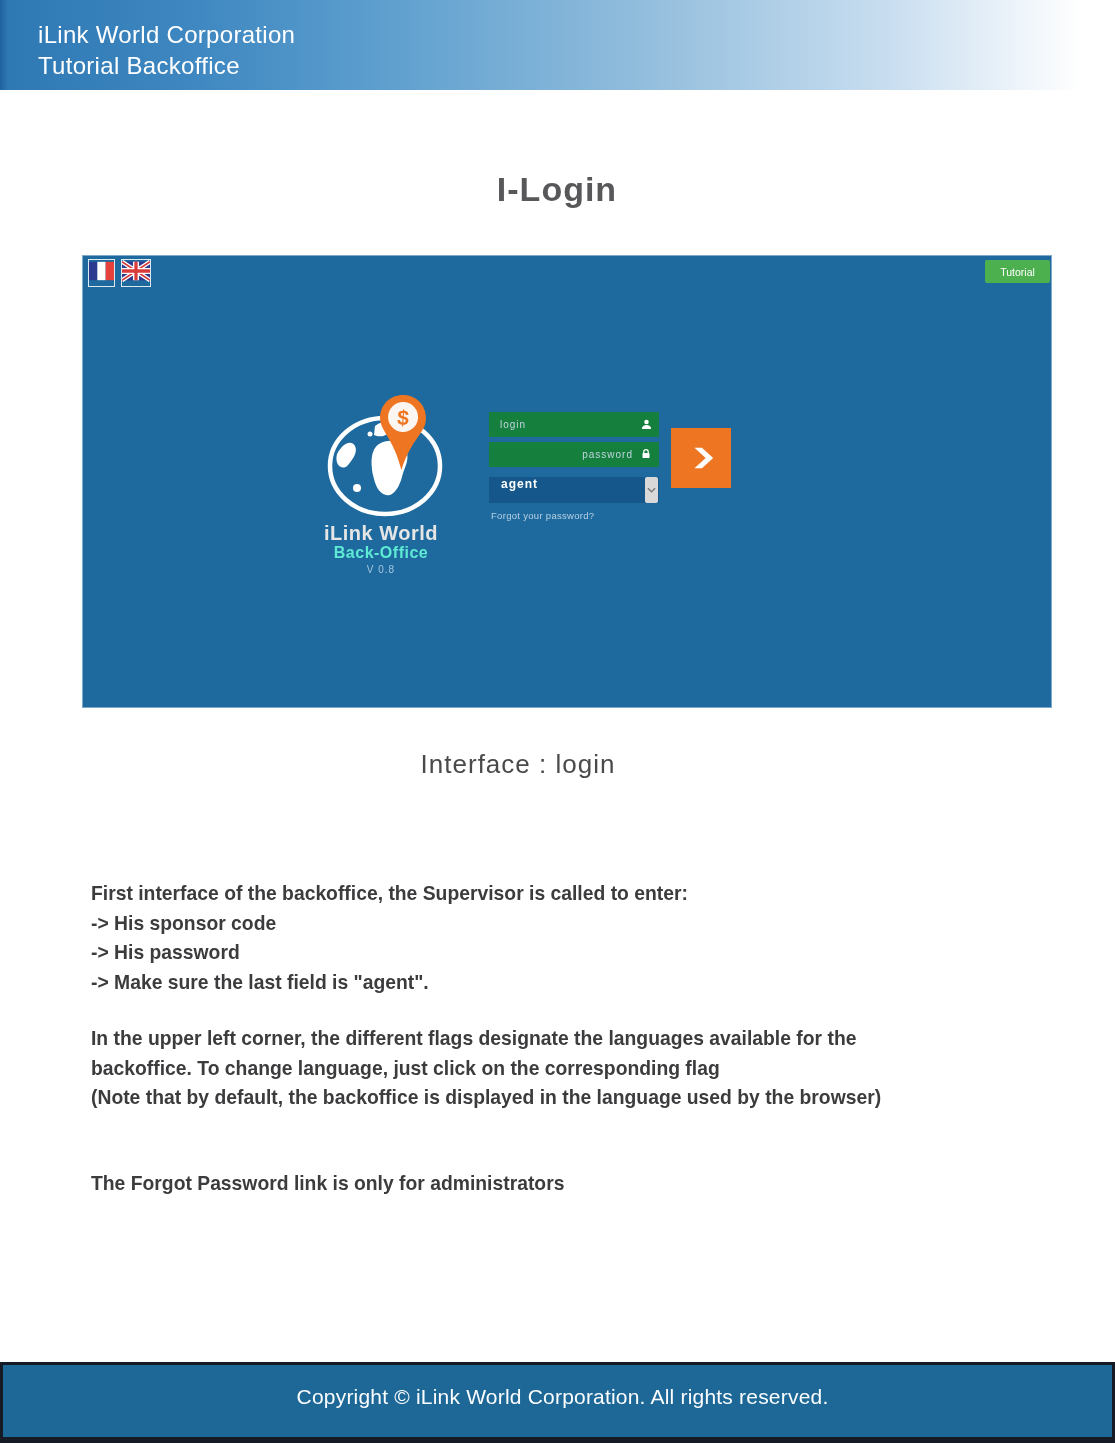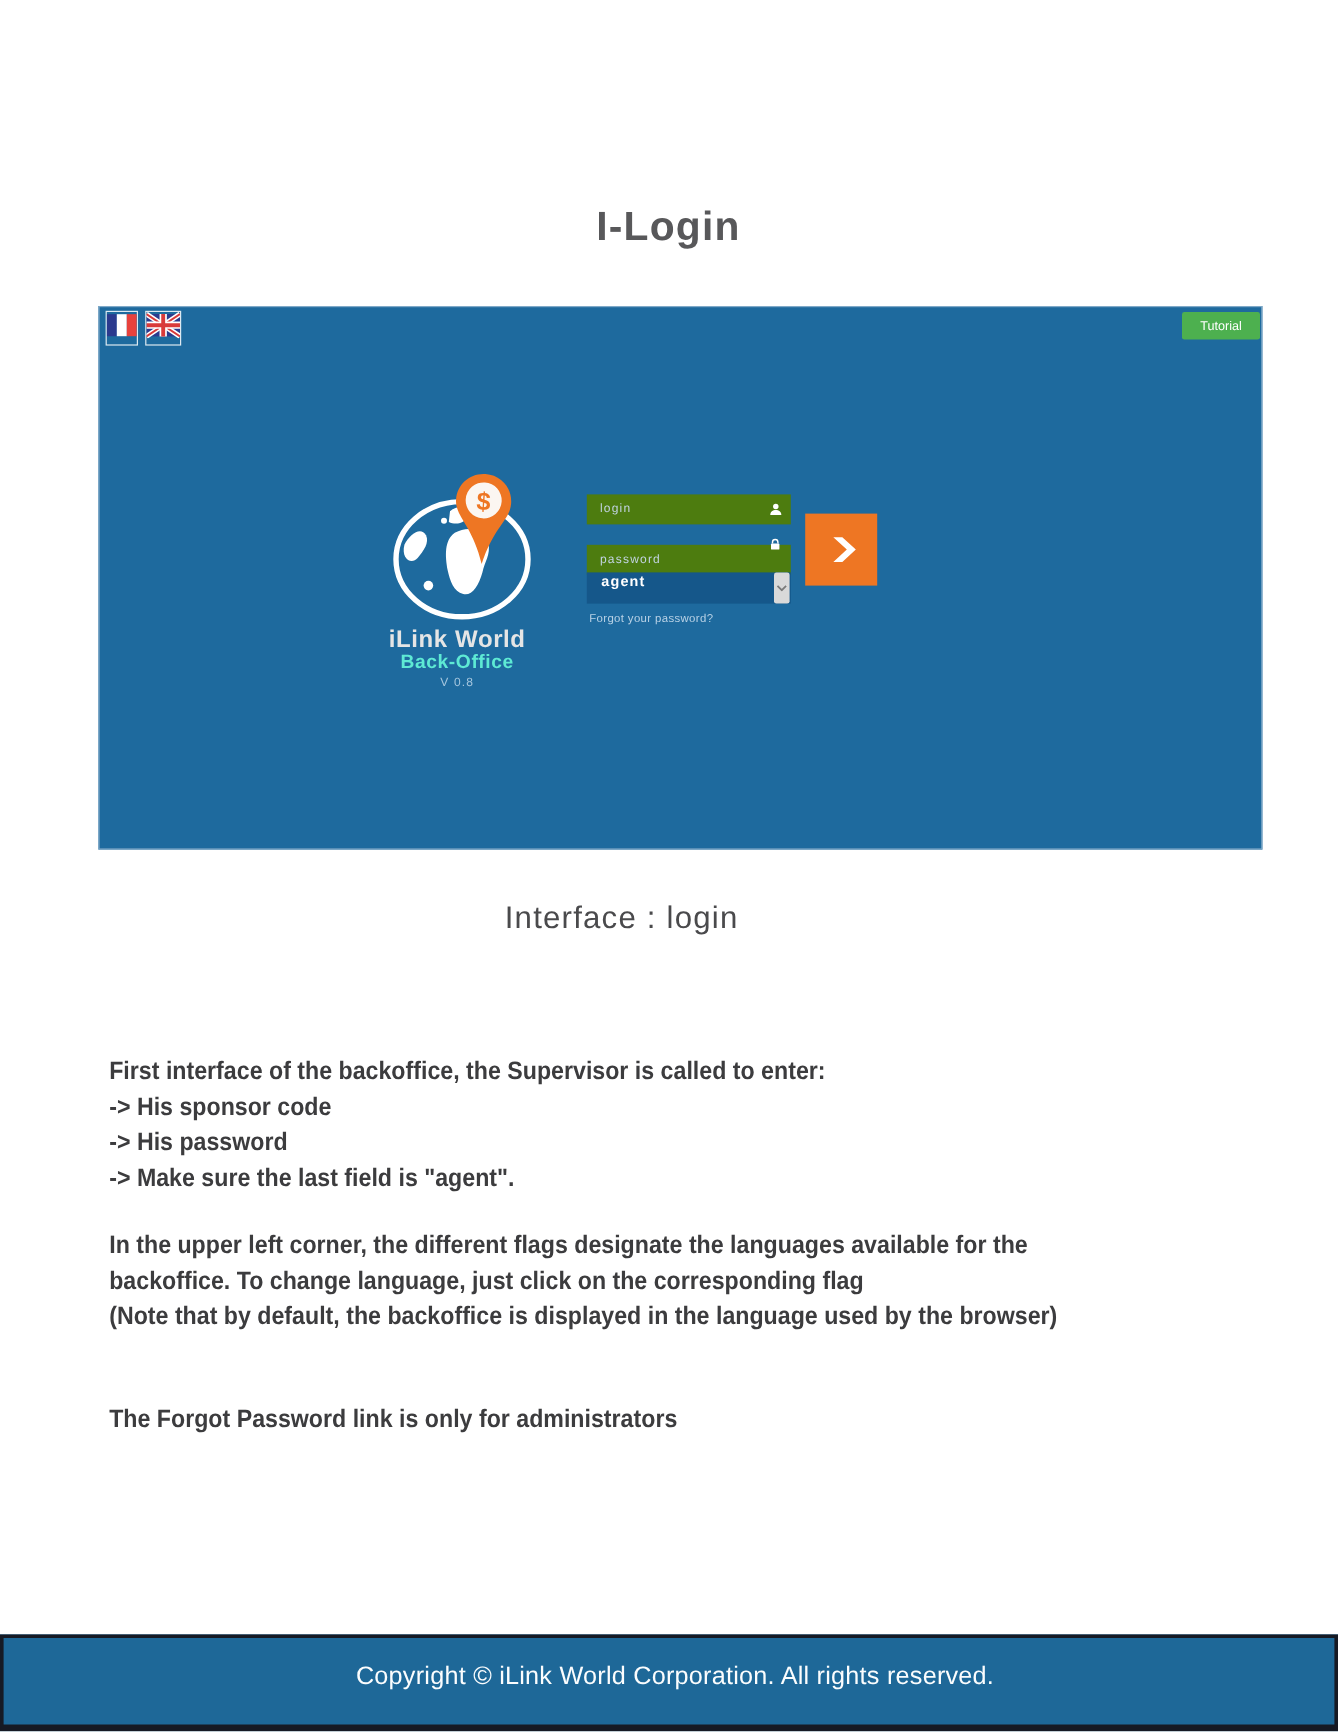--- a/index.html
+++ b/index.html
@@ -32,26 +32,26 @@
     font-size:16px;font-weight:bold;letter-spacing:.5px;white-space:nowrap;}
   .logo-ver{position:absolute;left:298px;top:563px;transform:translateX(-50%);color:#a5c6de;
     font-size:10px;letter-spacing:1px;white-space:nowrap;}
   
   .logo-name,.logo-sub,.logo-ver{top:auto;}
   .lg1{position:absolute;left:298px;top:266px;transform:translateX(-50%);}
   .lg2{position:absolute;left:298px;top:288px;transform:translateX(-50%);}
   .lg3{position:absolute;left:298px;top:308px;transform:translateX(-50%);}
 
   
-  .fld{position:absolute;left:406px;width:170px;height:25px;background:#4d7c0f;border:none;
+  .fld{position:absolute;left:406px;width:170px;height:25px;background:#15803d;border:none;
     box-sizing:border-box;color:#e8f1f8;font-family:"Liberation Sans",sans-serif;}
   input.fld{padding:0 26px 0 11px;font-size:10px;letter-spacing:1px;outline:none;}
   input.fld::placeholder{color:#c2d4e2;opacity:1;letter-spacing:1px;}
   .fld-login{top:156px;}
-  .fld-pass{top:198px;}
+  .fld-pass{top:186px;text-align:right;}
   .fld-icon{position:absolute;left:556px;width:14px;height:14px;display:flex;align-items:center;justify-content:center;}
   .icn-user{top:161px;}
   .icn-lock{top:191px;}
   .role{position:absolute;left:406px;top:221px;width:170px;height:26px;background:#15578a;
     color:#ffffff;font-size:12px;font-weight:bold;letter-spacing:1px;display:flex;align-items:flex-start;
     padding-left:12px;box-sizing:border-box;cursor:pointer;}
   .role-arrow{position:absolute;right:1px;top:0;width:13px;height:26px;background:#d9d9d9;border-radius:2px;
     display:flex;align-items:center;justify-content:center;}
   .forgot{position:absolute;left:408px;top:254px;color:#b9d2e6;font-size:9.5px;letter-spacing:.3px;
     text-decoration:none;cursor:pointer;}
@@ -73,20 +73,26 @@
   .doc-footer{position:absolute;left:0;top:1362px;width:1115px;height:81px;background:#1e6898;
     border:3px solid #161a24;border-bottom-width:6px;box-sizing:border-box;
     display:flex;align-items:center;justify-content:center;}
   .doc-footer span{color:#fbfdfe;font-size:21px;letter-spacing:.2px;position:relative;top:-4px;margin-left:10px;}
 </style>
 </head>
 <body>
 
 <div class="page">
 
+  <div class="doc-header">
+    <div class="lines">
+      <div>iLink World Corporation</div>
+      <div>Tutorial Backoffice</div>
+    </div>
+  </div>
 
   <div class="page-title">I-Login</div>
 
   <div class="shot">
 
     <div class="flags">
       <span class="flag" title="">
         <svg width="25" height="22" viewBox="0 0 30 22">
           <rect width="10" height="22" fill="#2b3a8e"></rect>
           <rect x="10" width="10" height="22" fill="#ffffff"></rect>

